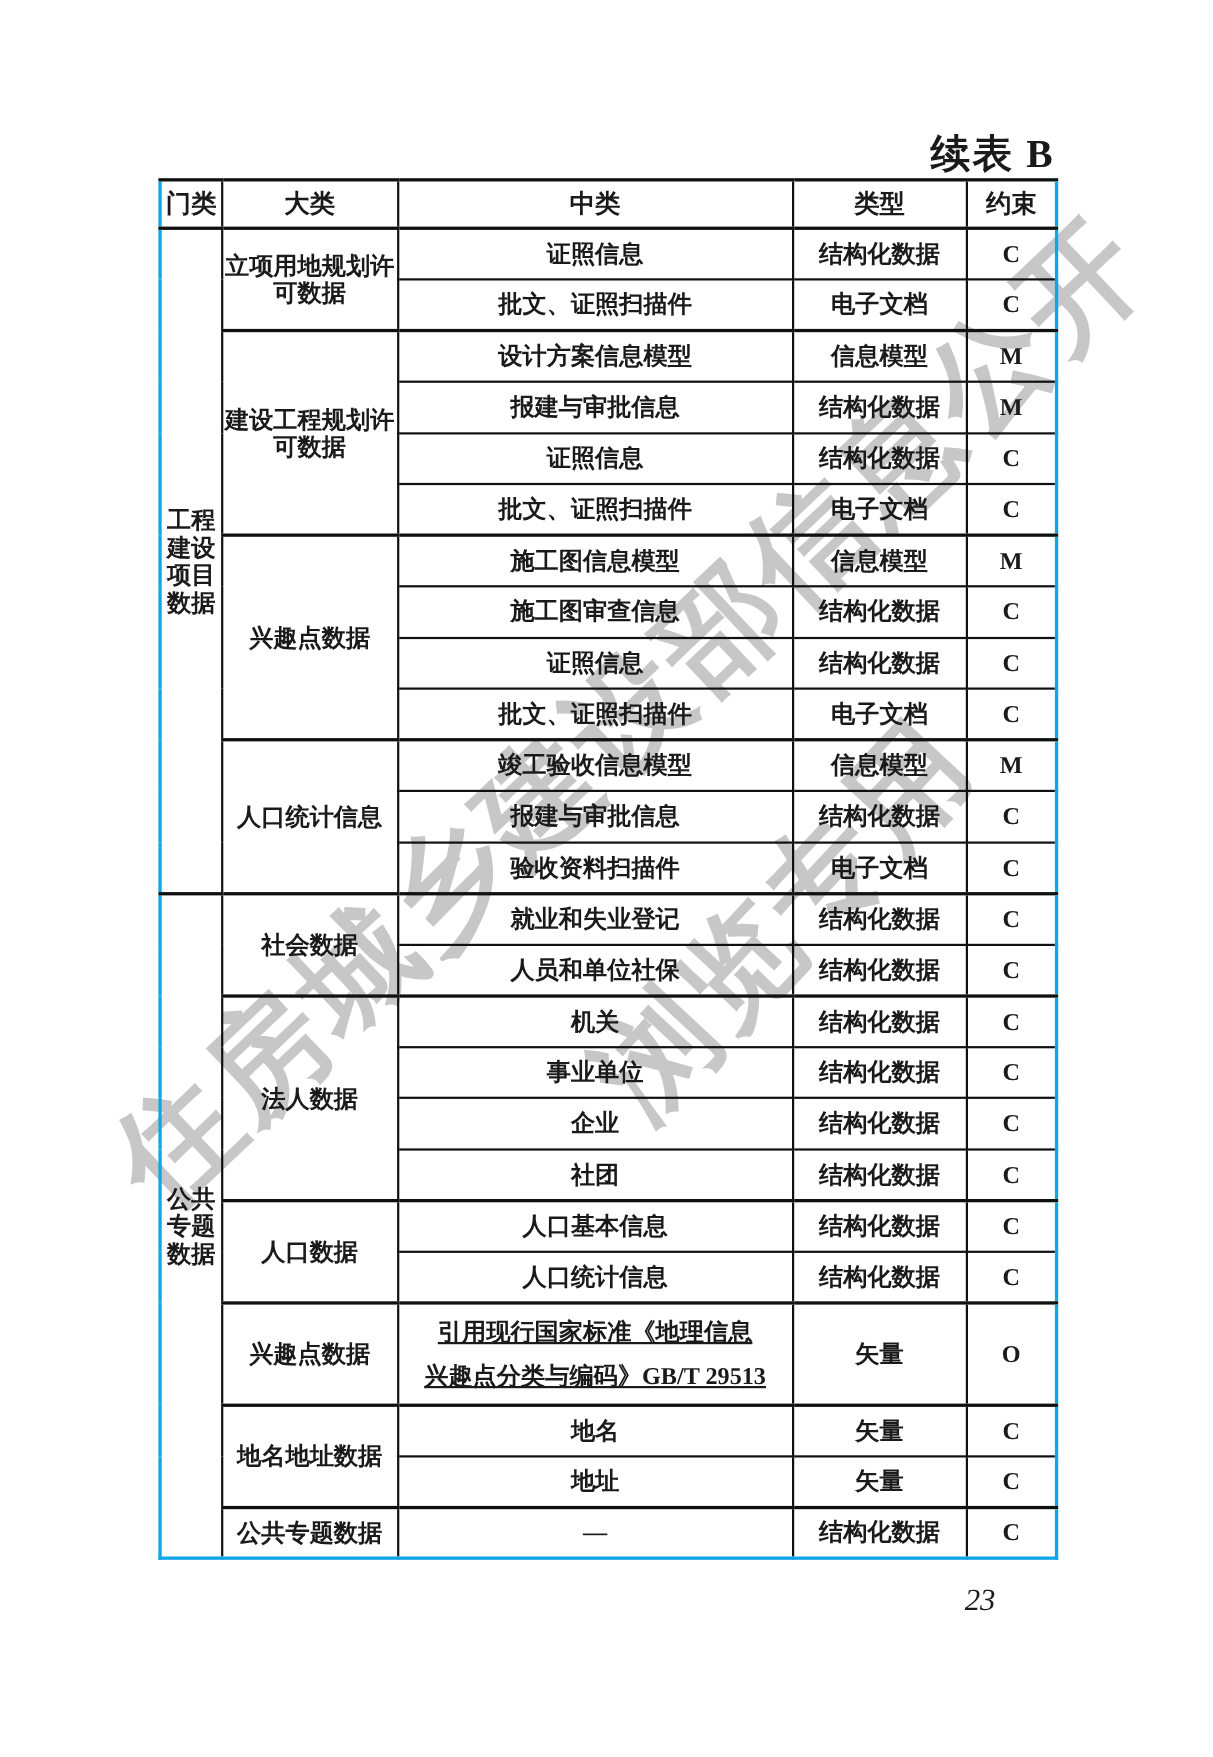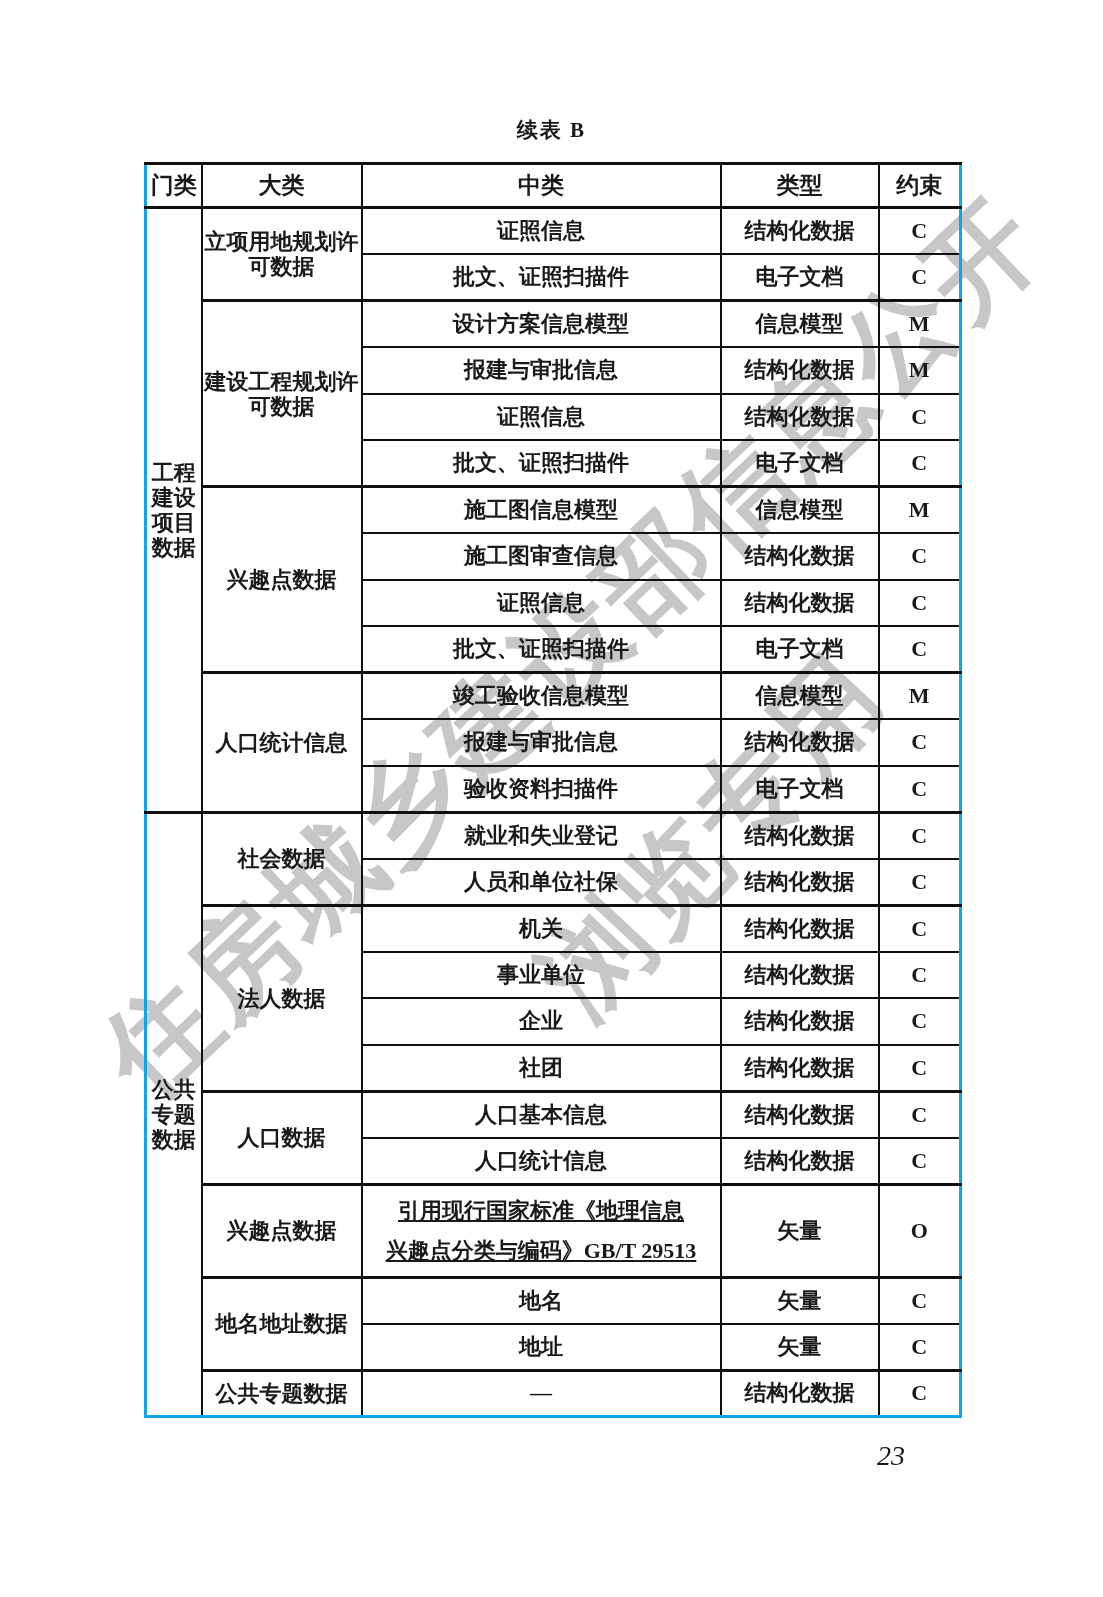--- a/index.html
+++ b/index.html
@@ -30,22 +30,22 @@
   }
   .wm2 {
     left: 413px; top: 764px; width: 600px;
     font-size: 106px; letter-spacing: 5px;
     transform: rotate(-47deg);
   }
   
   .doc-title {
     position: absolute;
     top: 116px; left: 144px; width: 815px;
-    text-align: center;
-    font-size: 21px;
+    text-align: right;
+    font-size: 36px;
     font-weight: 600;
     letter-spacing: 2px;
     z-index: 2;
   }
   
   table.cls {
     position: absolute;
     left: 144px; top: 162px;
     width: 815px;
     border-collapse: collapse;

